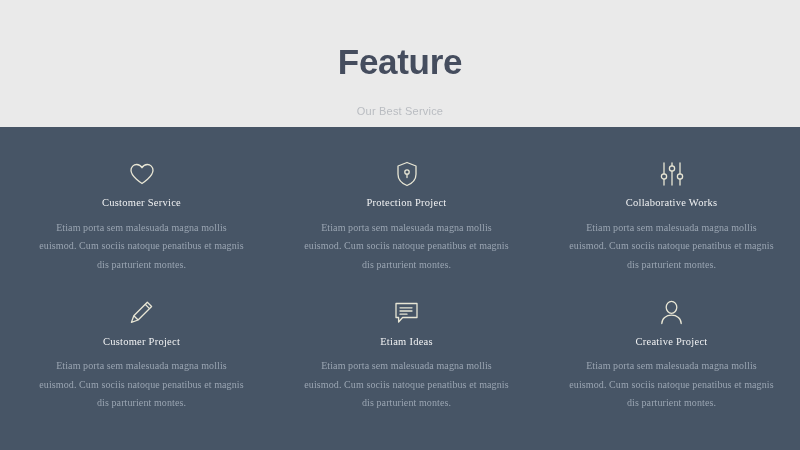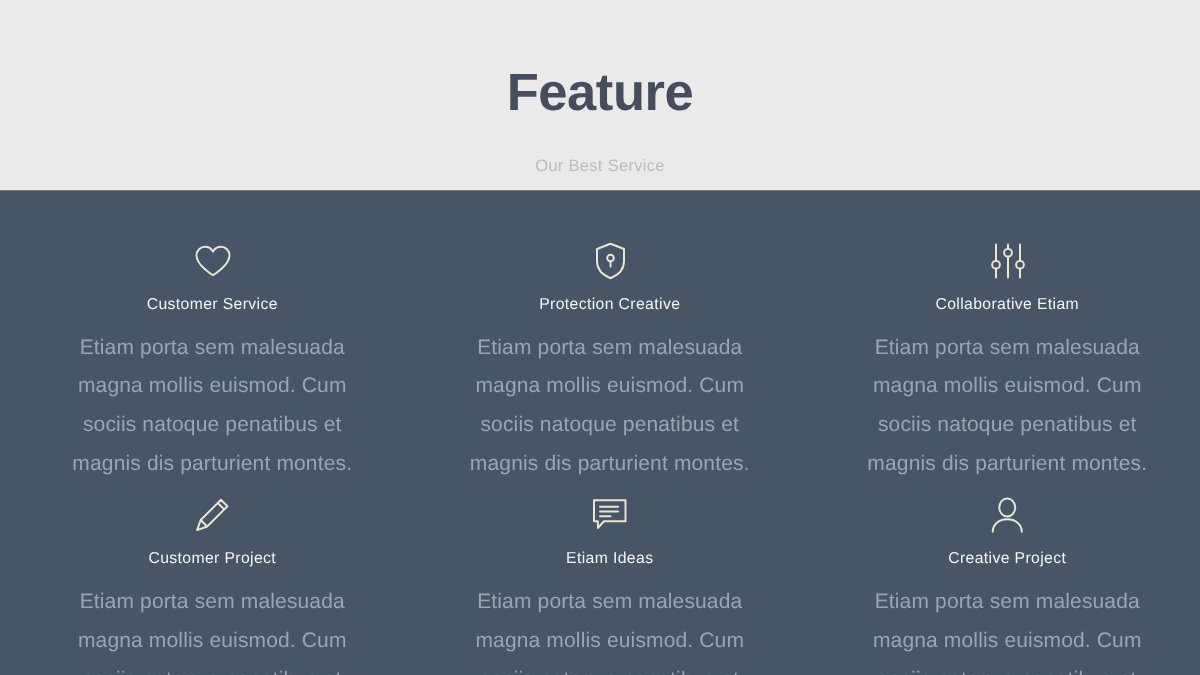--- a/index.html
+++ b/index.html
@@ -50,20 +50,21 @@
   .features {
     background: #475566;
     height: 323px;
     box-sizing: border-box;
     padding: 32px 5px 20px 18px;
     display: grid;
     grid-template-columns: repeat(3, 1fr);
     grid-template-rows: repeat(2, 1fr);
     column-gap: 18px;
     row-gap: 6px;
+    font-family: Liberation Serif, serif;
   }
   .feature-card {
     display: flex;
     flex-direction: column;
     align-items: center;
     text-align: center;
     padding: 0 14px;
     box-sizing: border-box;
   }
   .feature-icon {
@@ -79,21 +80,21 @@
   }
   .feature-title {
     font-size: 10.5px;
     color: #f2f3f4;
     font-weight: normal;
     letter-spacing: 0.25px;
     margin: 0 0 9px 0;
     line-height: 1.2;
   }
   .feature-desc {
-    font-size: 14px;
+    font-size: 10px;
     line-height: 1.85;
     color: #9aa5b2;
     margin: 0;
     max-width: 205px;
     letter-spacing: 0.1px;
   }
 </style>
 </head>
 <body>
 
@@ -117,34 +118,34 @@
     </div>
 
     <div class="feature-card">
       <span class="feature-icon">
         <svg width="22" height="26" viewBox="0 0 22 26" fill="none" stroke="#e8e6d5" stroke-width="1.3">
           <path d="M11 1.5 20 5v8.2c0 5.4-3.9 9.2-9 11.3-5.1-2.1-9-5.9-9-11.3V5z" stroke-linejoin="round"></path>
           <circle cx="11" cy="11" r="2.2"></circle>
           <path d="M11 13.2v3.4" stroke-linecap="round"></path>
         </svg>
       </span>
-      <div class="feature-title">Protection Creative</div>
+      <div class="feature-title">Protection Project</div>
       <p class="feature-desc">Etiam porta sem malesuada magna mollis euismod. Cum sociis natoque penatibus et magnis dis parturient montes.</p>
     </div>
 
     <div class="feature-card">
       <span class="feature-icon">
         <svg width="26" height="26" viewBox="0 0 26 26" fill="none" stroke="#e8e6d5" stroke-width="1.3">
           <path d="M5 2v11M5 18v6M13 2v3M13 10v14M21 2v11M21 18v6" stroke-linecap="round"></path>
           <circle cx="5" cy="15.5" r="2.6"></circle>
           <circle cx="13" cy="7.5" r="2.6"></circle>
           <circle cx="21" cy="15.5" r="2.6"></circle>
         </svg>
       </span>
-      <div class="feature-title">Collaborative Etiam</div>
+      <div class="feature-title">Collaborative Works</div>
       <p class="feature-desc">Etiam porta sem malesuada magna mollis euismod. Cum sociis natoque penatibus et magnis dis parturient montes.</p>
     </div>
 
     <div class="feature-card">
       <span class="feature-icon">
         <svg width="25" height="25" viewBox="0 0 25 25" fill="none" stroke="#e8e6d5" stroke-width="1.3">
           <path d="M18.3 2.2 22.6 6.5 9.1 20 2.4 22.4l2.4-6.7z" stroke-linejoin="round"></path>
           <path d="M16.2 4.3 20.5 8.6M4.8 15.7l4.3 4.3" stroke-linejoin="round"></path>
         </svg>
       </span>

